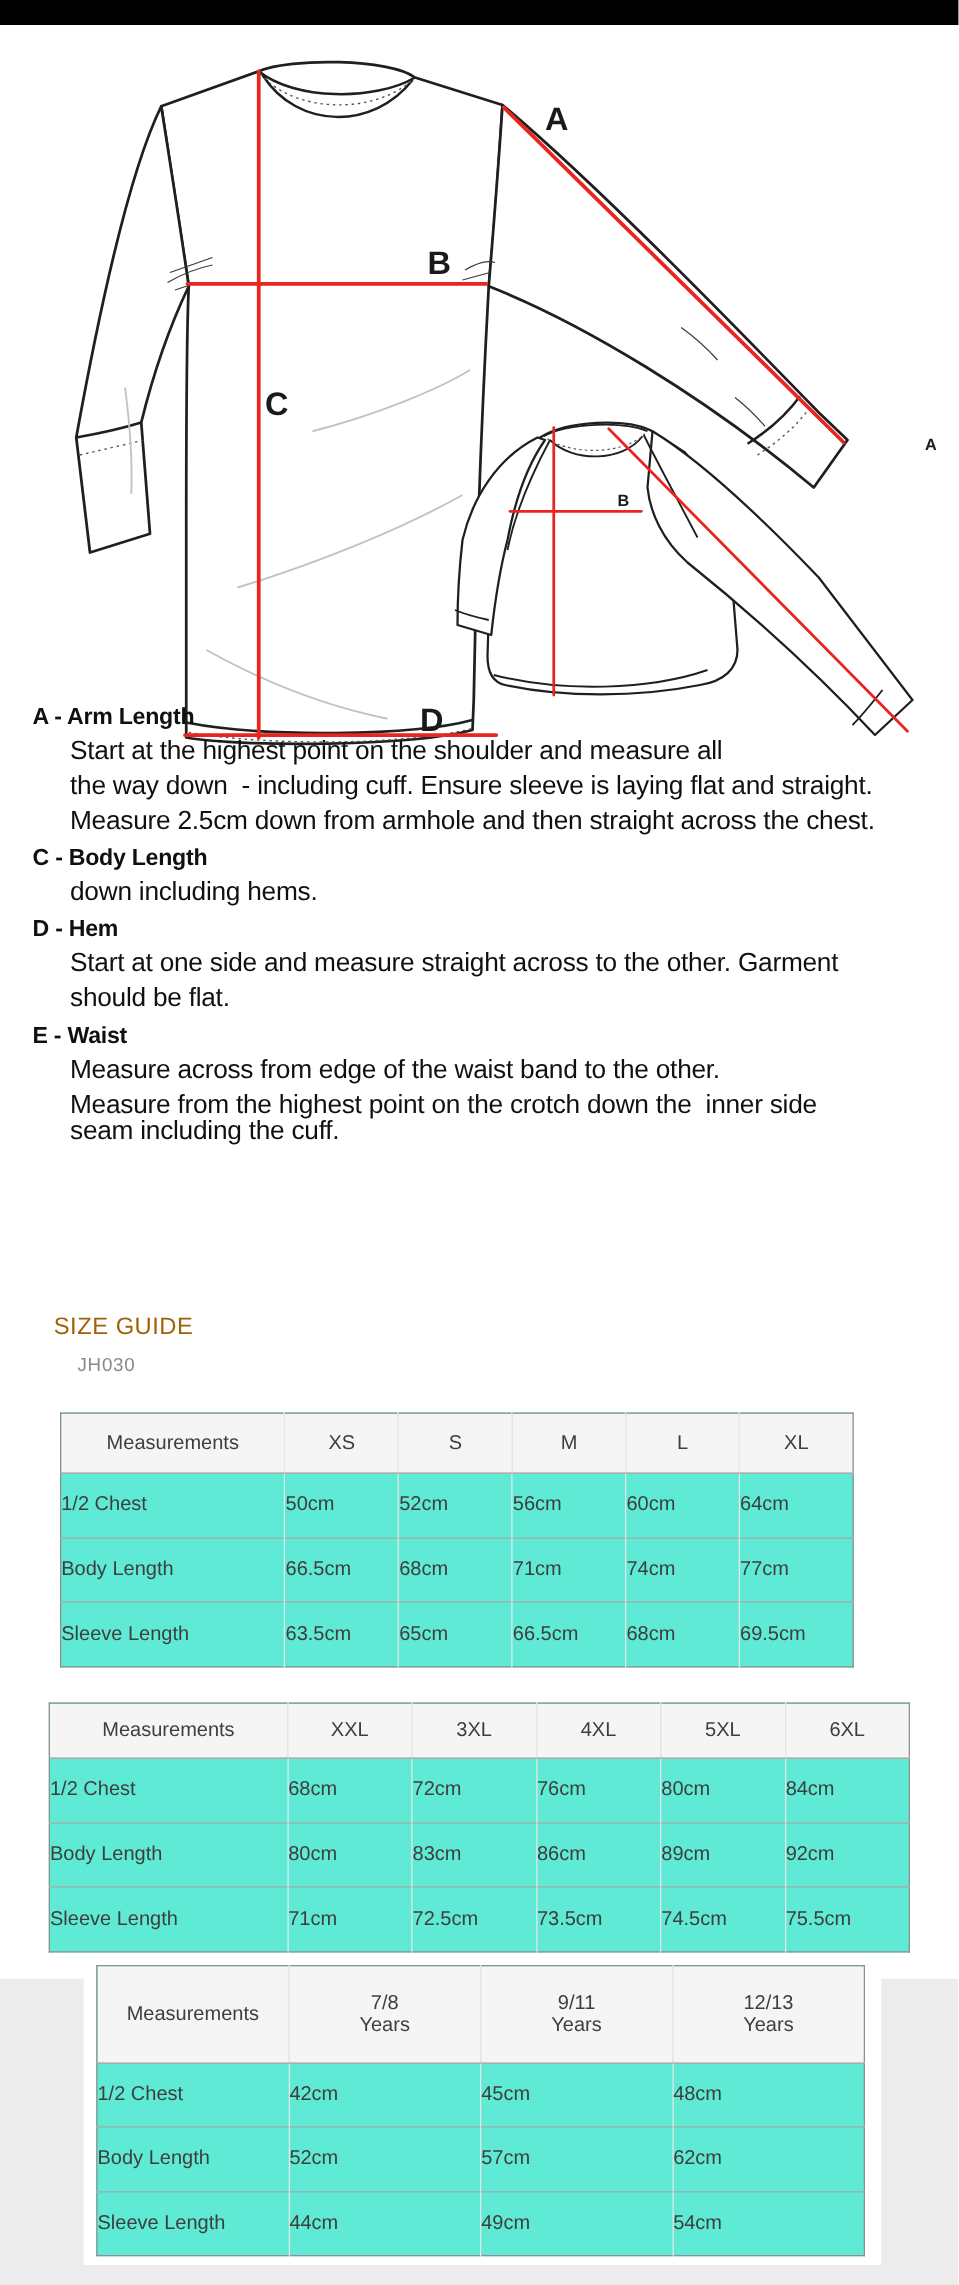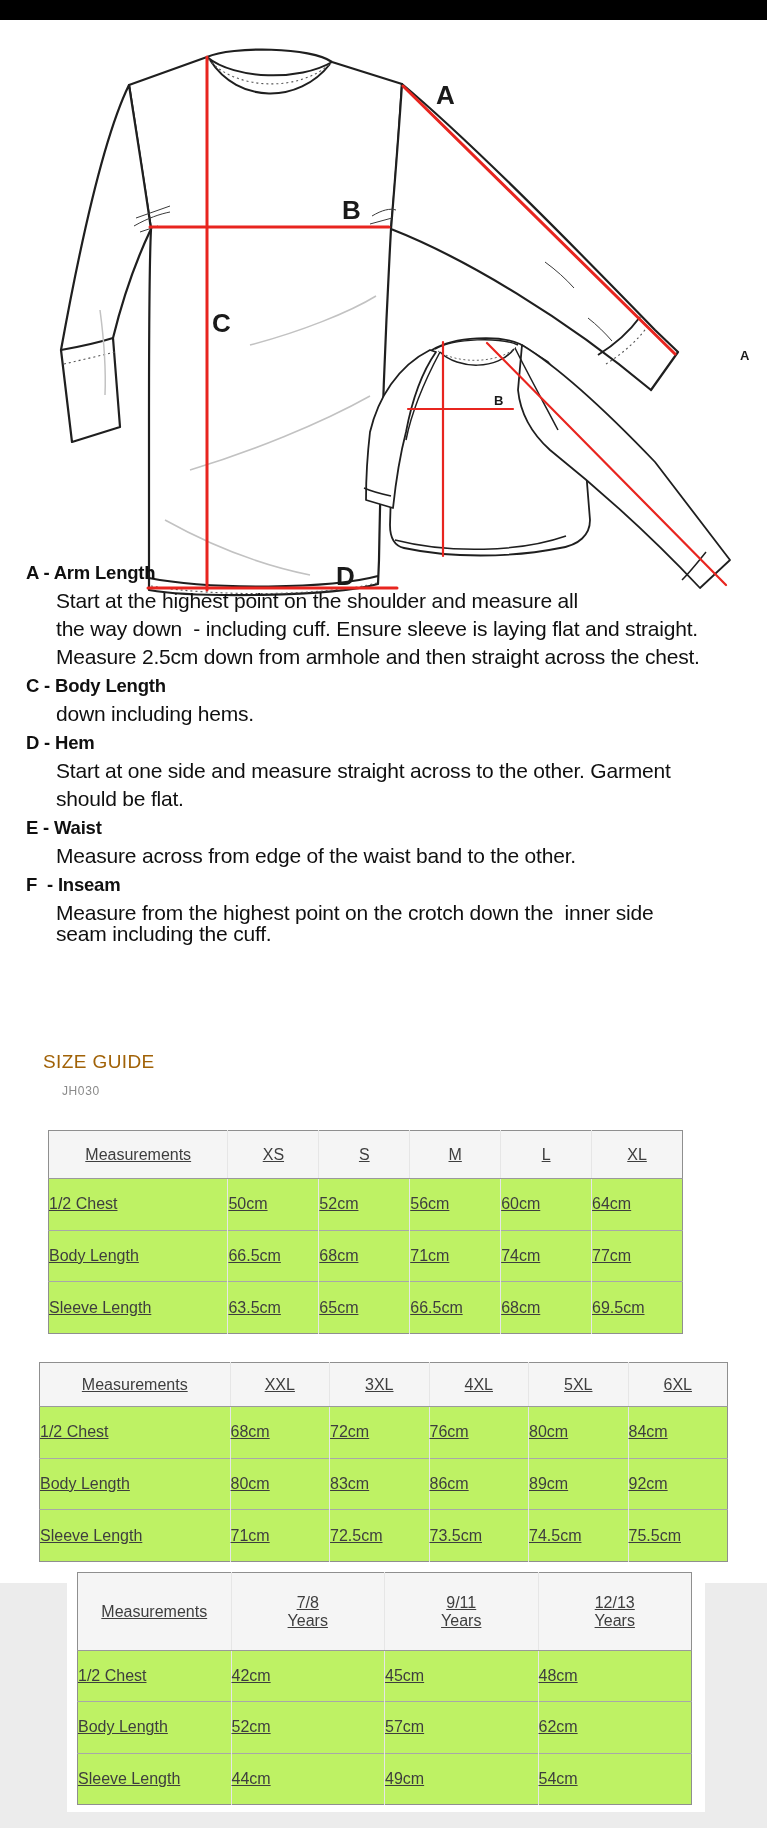--- a/index.html
+++ b/index.html
@@ -12,30 +12,30 @@
 
   
   #defs{position:absolute;left:26px;top:558px;width:740px;color:#101010;}
   .def-h{font-size:18.5px;line-height:29px;font-weight:700;letter-spacing:-0.2px;white-space:pre-wrap;}
   .def-line{font-size:21px;line-height:28px;padding-left:30px;letter-spacing:-0.2px;white-space:pre-wrap;}
   .def-line.tight{margin-top:-7px;}
 
   
   #sg-title{position:absolute;left:43px;top:1051px;font-size:19px;font-weight:400;
     letter-spacing:0.4px;color:#a16207;}
-  #sg-code{position:absolute;left:62px;top:1084px;font-size:12px;letter-spacing:0.6px;color:#8a8a8a;}
+  #sg-code{position:absolute;left:62px;top:1084px;font-size:15px;letter-spacing:0.6px;color:#8a8a8a;}
 
   
   #band{position:absolute;left:0;top:1583px;width:767px;height:245px;background:#ececec;}
   #t3card{position:absolute;left:67px;top:1562px;width:638px;height:250px;background:#ffffff;}
 
   .sg-table{position:absolute;}
   .sg-table table{
     border-collapse:collapse;table-layout:fixed;width:100%;height:100%;
-    font-size:16px;color:#3e3e3e;background:#bef264;border:1px solid #8f8f8f;text-decoration:underline;
+    font-size:16px;color:#3e3e3e;background:#5eead4;border:1px solid #8f8f8f;
   }
   .sg-table th{background:#f5f5f5;font-weight:400;border-bottom:1px solid #9a9a9a;
     white-space:pre-line;text-align:center;vertical-align:middle;padding:0;}
   .sg-table td{vertical-align:middle;padding:0;}
   .sg-table tbody tr + tr td{border-top:1px solid #a8a8a8;}
   .sg-table th + th, .sg-table td + td{border-left:1px solid #e6e6e6;}
 
   #t1{left:48px;top:1130px;width:635px;height:204px;}
   #t2{left:39px;top:1362px;width:689px;height:200px;}
   #t3{left:77px;top:1572px;width:615px;height:233px;}
@@ -141,21 +141,20 @@
       <div class="def-line">Start at the highest point on the shoulder and measure all</div>
       <div class="def-line">the way down  - including cuff. Ensure sleeve is laying flat and straight.</div>
       <div class="def-line">Measure 2.5cm down from armhole and then straight across the chest.</div>
       <div class="def-h">C - Body Length</div>
       <div class="def-line">down including hems.</div>
       <div class="def-h">D - Hem</div>
       <div class="def-line">Start at one side and measure straight across to the other. Garment</div>
       <div class="def-line">should be flat.</div>
       <div class="def-h">E - Waist</div>
       <div class="def-line">Measure across from edge of the waist band to the other.</div>
-      <div class="def-h">F  - Inseam</div>
       <div class="def-line">Measure from the highest point on the crotch down the  inner side</div>
       <div class="def-line tight">seam including the cuff.</div>
     </div>
 
   <div id="sg-title">SIZE GUIDE</div>
   <div id="sg-code">JH030</div>
 
   <div id="band"></div>
   <div id="t3card"></div>
 

